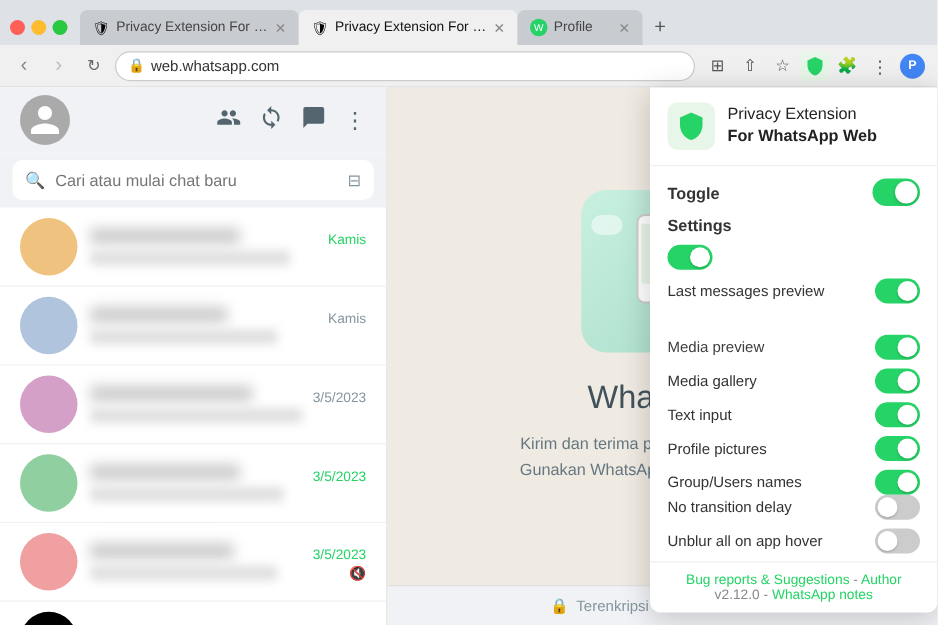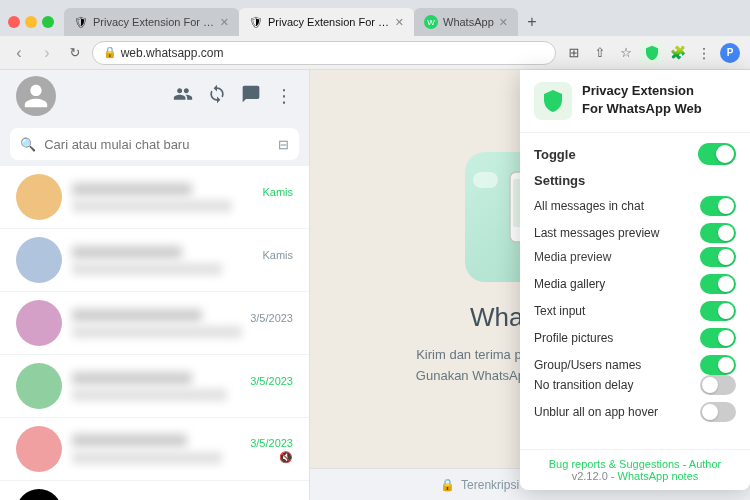--- a/index.html
+++ b/index.html
@@ -19,21 +19,21 @@
     <span style="font-size:11px;color:#444;white-space:nowrap;overflow:hidden;text-overflow:ellipsis;flex:1;">Privacy Extension For WhatsA...</span>
     <span style="font-size:11px;color:#888;">✕</span>
   </div>
   <div style="display:flex;align-items:center;padding:0 10px;height:28px;border-radius:6px 6px 0 0;background:#f0f0f0;gap:5px;min-width:140px;max-width:175px;cursor:pointer;">
     <span style="font-size:11px;">🛡</span>
     <span style="font-size:11px;color:#111;white-space:nowrap;overflow:hidden;text-overflow:ellipsis;flex:1;">Privacy Extension For WhatsA...</span>
     <span style="font-size:11px;color:#888;">✕</span>
   </div>
   <div style="display:flex;align-items:center;padding:0 10px;height:28px;border-radius:6px 6px 0 0;background:#c8cbd0;gap:5px;min-width:100px;max-width:140px;cursor:pointer;">
     <span style="width:14px;height:14px;background:#25d366;border-radius:50%;display:inline-flex;align-items:center;justify-content:center;font-size:8px;color:white;">W</span>
-    <span style="font-size:11px;color:#444;white-space:nowrap;overflow:hidden;text-overflow:ellipsis;flex:1;">WhatsApp</span>
+    <span style="font-size:11px;color:#444;white-space:nowrap;overflow:hidden;text-overflow:ellipsis;flex:1;">Profile</span>
     <span style="font-size:11px;color:#888;">✕</span>
   </div>
   <div style="width:28px;height:28px;display:flex;align-items:center;justify-content:center;font-size:16px;color:#555;cursor:pointer;padding-bottom:0;">+</div>
 </div>
 
 <div style="background:#f0f0f0;height:34px;display:flex;align-items:center;padding:0 8px;gap:6px;border-bottom:1px solid #ddd;">
   <div style="width:22px;height:22px;display:flex;align-items:center;justify-content:center;color:#888;font-size:16px;cursor:pointer;">‹</div>
   <div style="width:22px;height:22px;display:flex;align-items:center;justify-content:center;color:#bbb;font-size:16px;cursor:pointer;">›</div>
   <div style="width:22px;height:22px;display:flex;align-items:center;justify-content:center;color:#666;font-size:13px;cursor:pointer;">↻</div>
   <div style="flex:1;background:#fff;border-radius:12px;height:24px;display:flex;align-items:center;padding:0 10px;gap:4px;border:1px solid #ccc;">
@@ -202,43 +202,42 @@
 
   <div style="position:absolute;top:0;right:0;width:230px;height:420px;background:#fff;box-shadow:0 4px 24px rgba(0,0,0,0.2);border-radius:0 0 8px 8px;z-index:100;display:flex;flex-direction:column;font-family:-apple-system,sans-serif;">
 
     <div style="padding:12px 14px;display:flex;align-items:flex-start;gap:10px;border-bottom:1px solid #f0f0f0;">
       <div style="width:38px;height:38px;border-radius:8px;background:#e8f5e9;display:flex;align-items:center;justify-content:center;flex-shrink:0;">
         <svg width="24" height="24" viewBox="0 0 24 24" fill="#25d366">
             <path d="M12 1L3 5v6c0 5.55 3.84 10.74 9 12 5.16-1.26 9-6.45 9-12V5l-9-4z"></path>
           </svg>
       </div>
       <div>
-        <div style="font-size:13px;font-weight:700;color:#222;line-height:1.4;">Privacy Extension</div>
+        <div style="font-size:13px;font-weight:400;color:#222;line-height:1.4;">Privacy Extension</div>
         <div style="font-size:13px;font-weight:600;color:#222;line-height:1.4;">For WhatsApp Web</div>
       </div>
     </div>
 
     <div style="flex:1;padding:10px 14px;overflow-y:auto;">
 
       <div style="display:flex;align-items:center;justify-content:space-between;margin-bottom:8px;">
         <span style="font-size:13px;font-weight:600;color:#333;">Toggle</span>
         <div style="width:38px;height:22px;border-radius:11px;background:#25d366;position:relative;cursor:pointer;">
           <div style="width:18px;height:18px;border-radius:50%;background:#fff;position:absolute;top:2px;right:2px;box-shadow:0 1px 3px rgba(0,0,0,0.2);"></div>
         </div>
       </div>
 
       <div style="font-size:13px;font-weight:600;color:#333;margin-bottom:8px;margin-top:4px;">Settings</div>
 
       <div style="display:flex;align-items:center;justify-content:space-between;margin-bottom:7px;">
-        <span style="font-size:12px;color:#333;">All messages in chat</span>
-        <div style="width:36px;height:20px;border-radius:10px;background:#25d366;position:relative;cursor:pointer;flex-shrink:0;">
-          <div style="width:16px;height:16px;border-radius:50%;background:#fff;position:absolute;top:2px;right:2px;box-shadow:0 1px 2px rgba(0,0,0,0.2);"></div>
-        </div>
-      </div>
-      <div style="display:flex;align-items:center;justify-content:space-between;margin-bottom:4px;">
+        <div style="width:36px;height:20px;border-radius:10px;background:#25d366;position:relative;cursor:pointer;flex-shrink:0;">
+          <div style="width:16px;height:16px;border-radius:50%;background:#fff;position:absolute;top:2px;right:2px;box-shadow:0 1px 2px rgba(0,0,0,0.2);"></div>
+        </div>
+      </div>
+      <div style="display:flex;align-items:center;justify-content:space-between;margin-bottom:25px;">
         <span style="font-size:12px;color:#333;">Last messages preview</span>
         <div style="width:36px;height:20px;border-radius:10px;background:#25d366;position:relative;cursor:pointer;flex-shrink:0;">
           <div style="width:16px;height:16px;border-radius:50%;background:#fff;position:absolute;top:2px;right:2px;box-shadow:0 1px 2px rgba(0,0,0,0.2);"></div>
         </div>
       </div>
       <div style="display:flex;align-items:center;justify-content:space-between;margin-bottom:7px;">
         <span style="font-size:12px;color:#404040;">Media preview</span>
         <div style="width:36px;height:20px;border-radius:10px;background:#25d366;position:relative;cursor:pointer;flex-shrink:0;">
           <div style="width:16px;height:16px;border-radius:50%;background:#fff;position:absolute;top:2px;right:2px;box-shadow:0 1px 2px rgba(0,0,0,0.2);"></div>
         </div>

